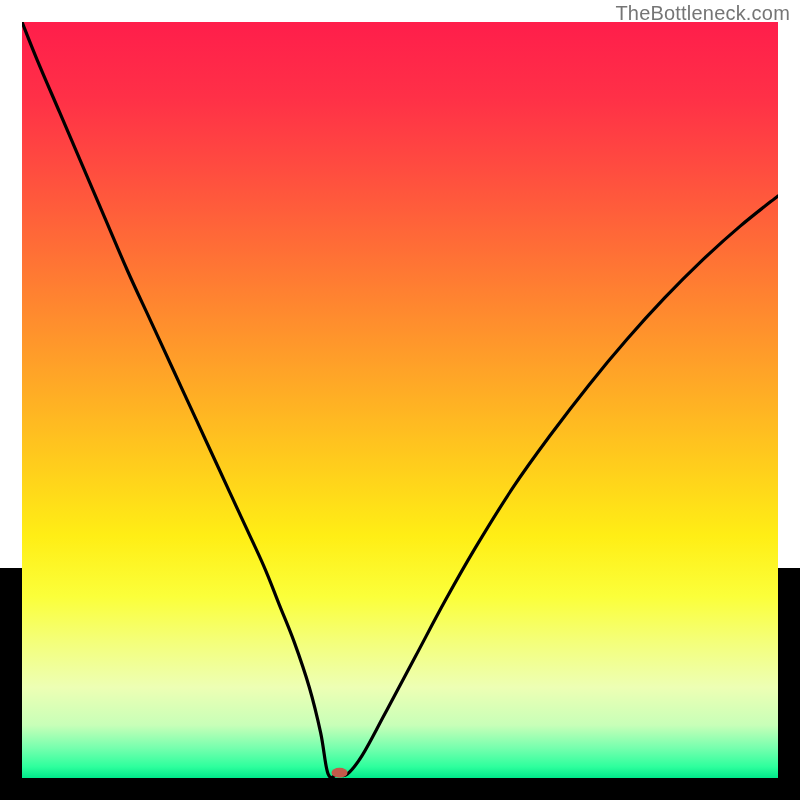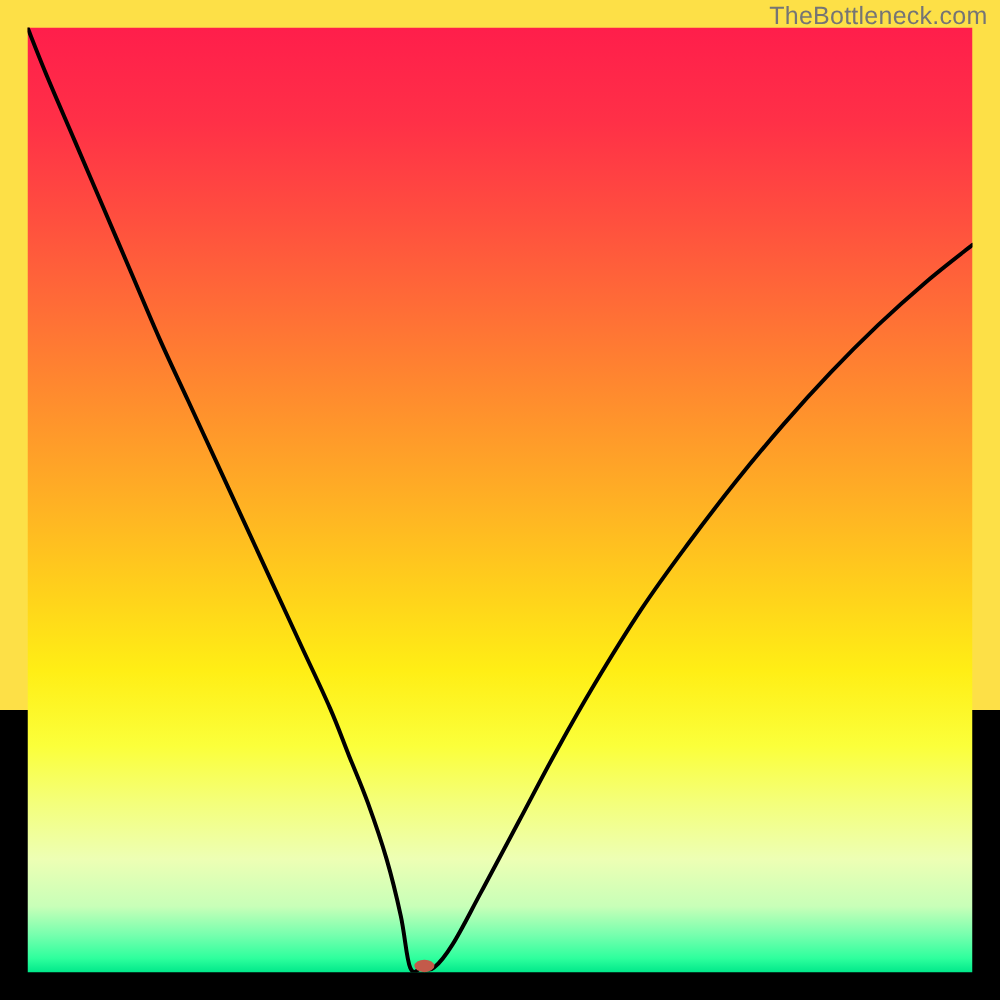--- a/index.html
+++ b/index.html
@@ -8,21 +8,21 @@
     width: 800px;
     height: 800px;
     overflow: hidden;
     background: #000;
     font-family: Arial, Helvetica, sans-serif;
   }
   .outer {
     position: relative;
     width: 800px;
     height: 568px;
-    background: #fde047;
+    background: #ffffff;
     text-align: right;
   }
   .watermark {
     position: absolute;
     top: 2px;
     right: 10px;
     color: #757575;
     font-size: 20px;
     font-weight: 500;
     letter-spacing: 0.2px;

